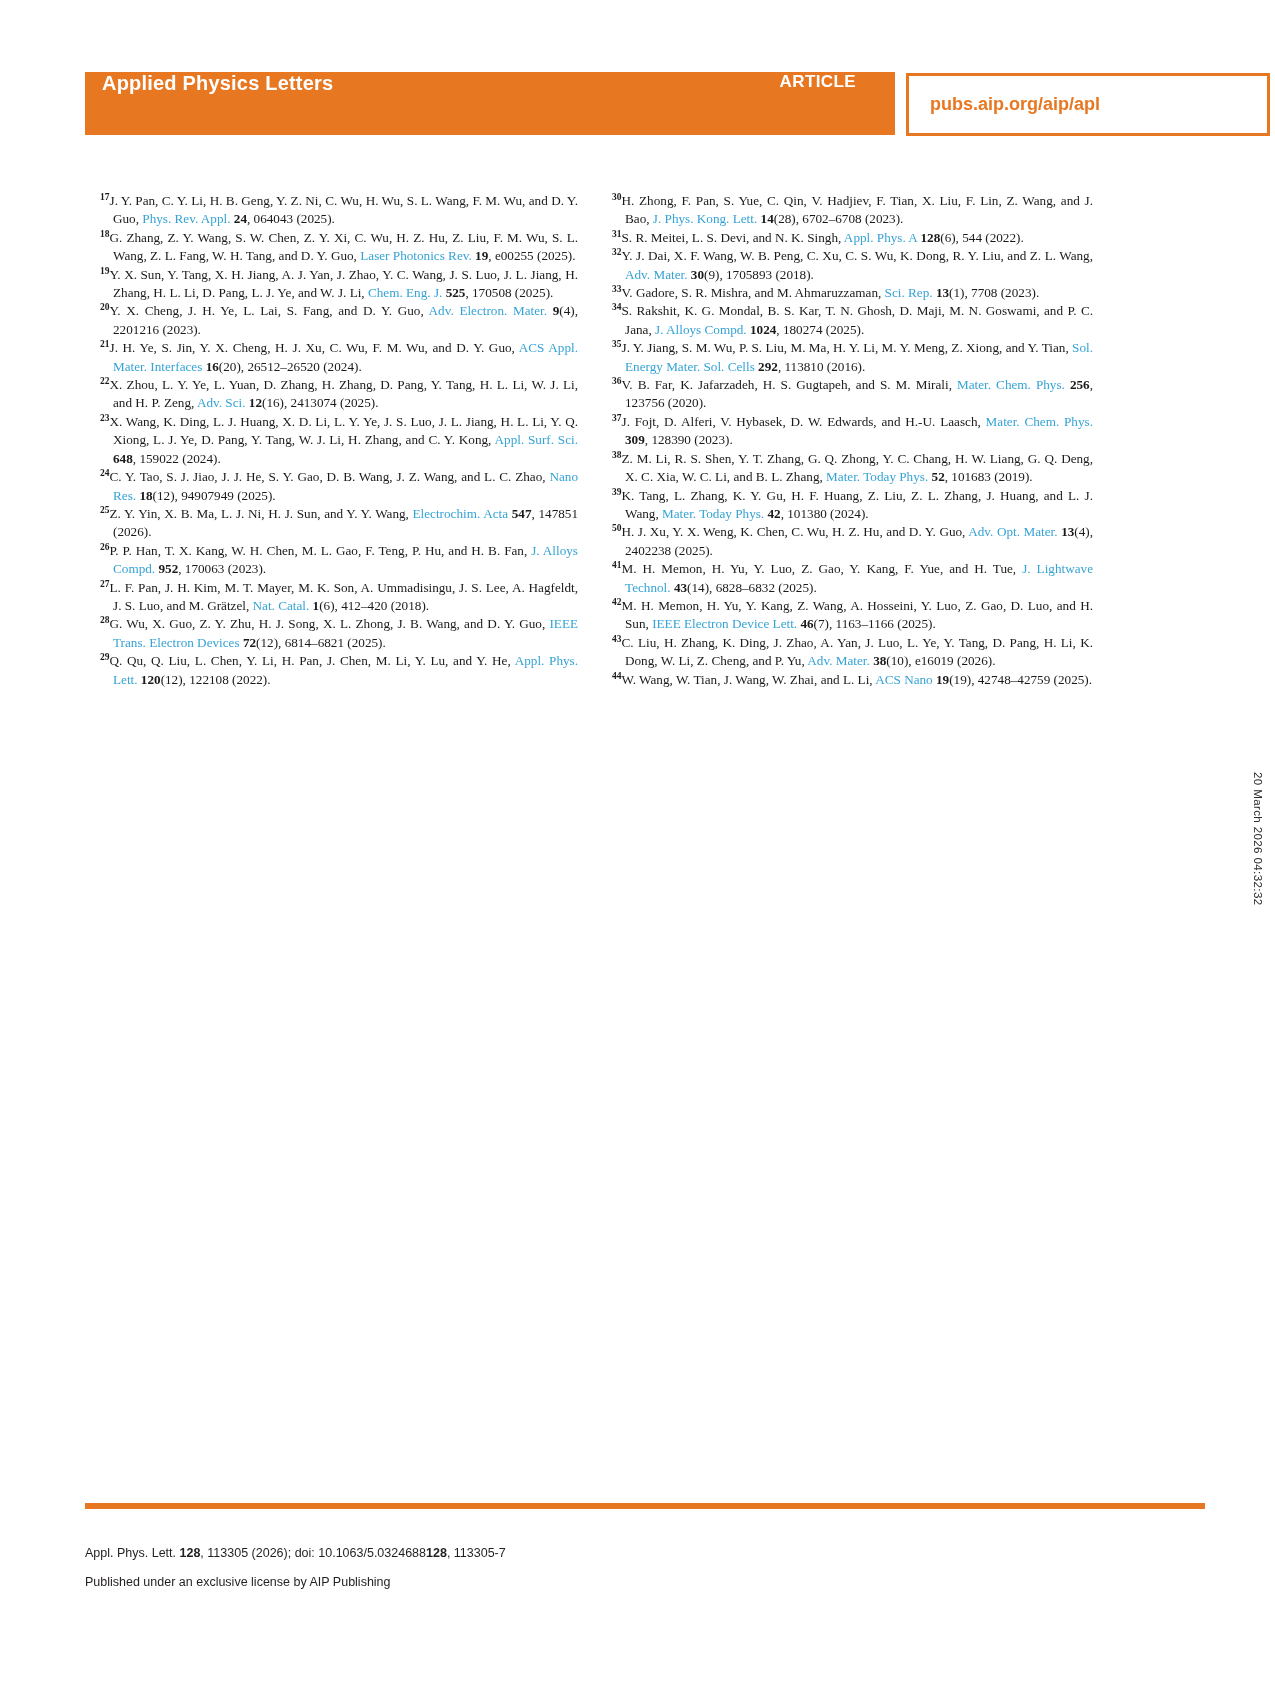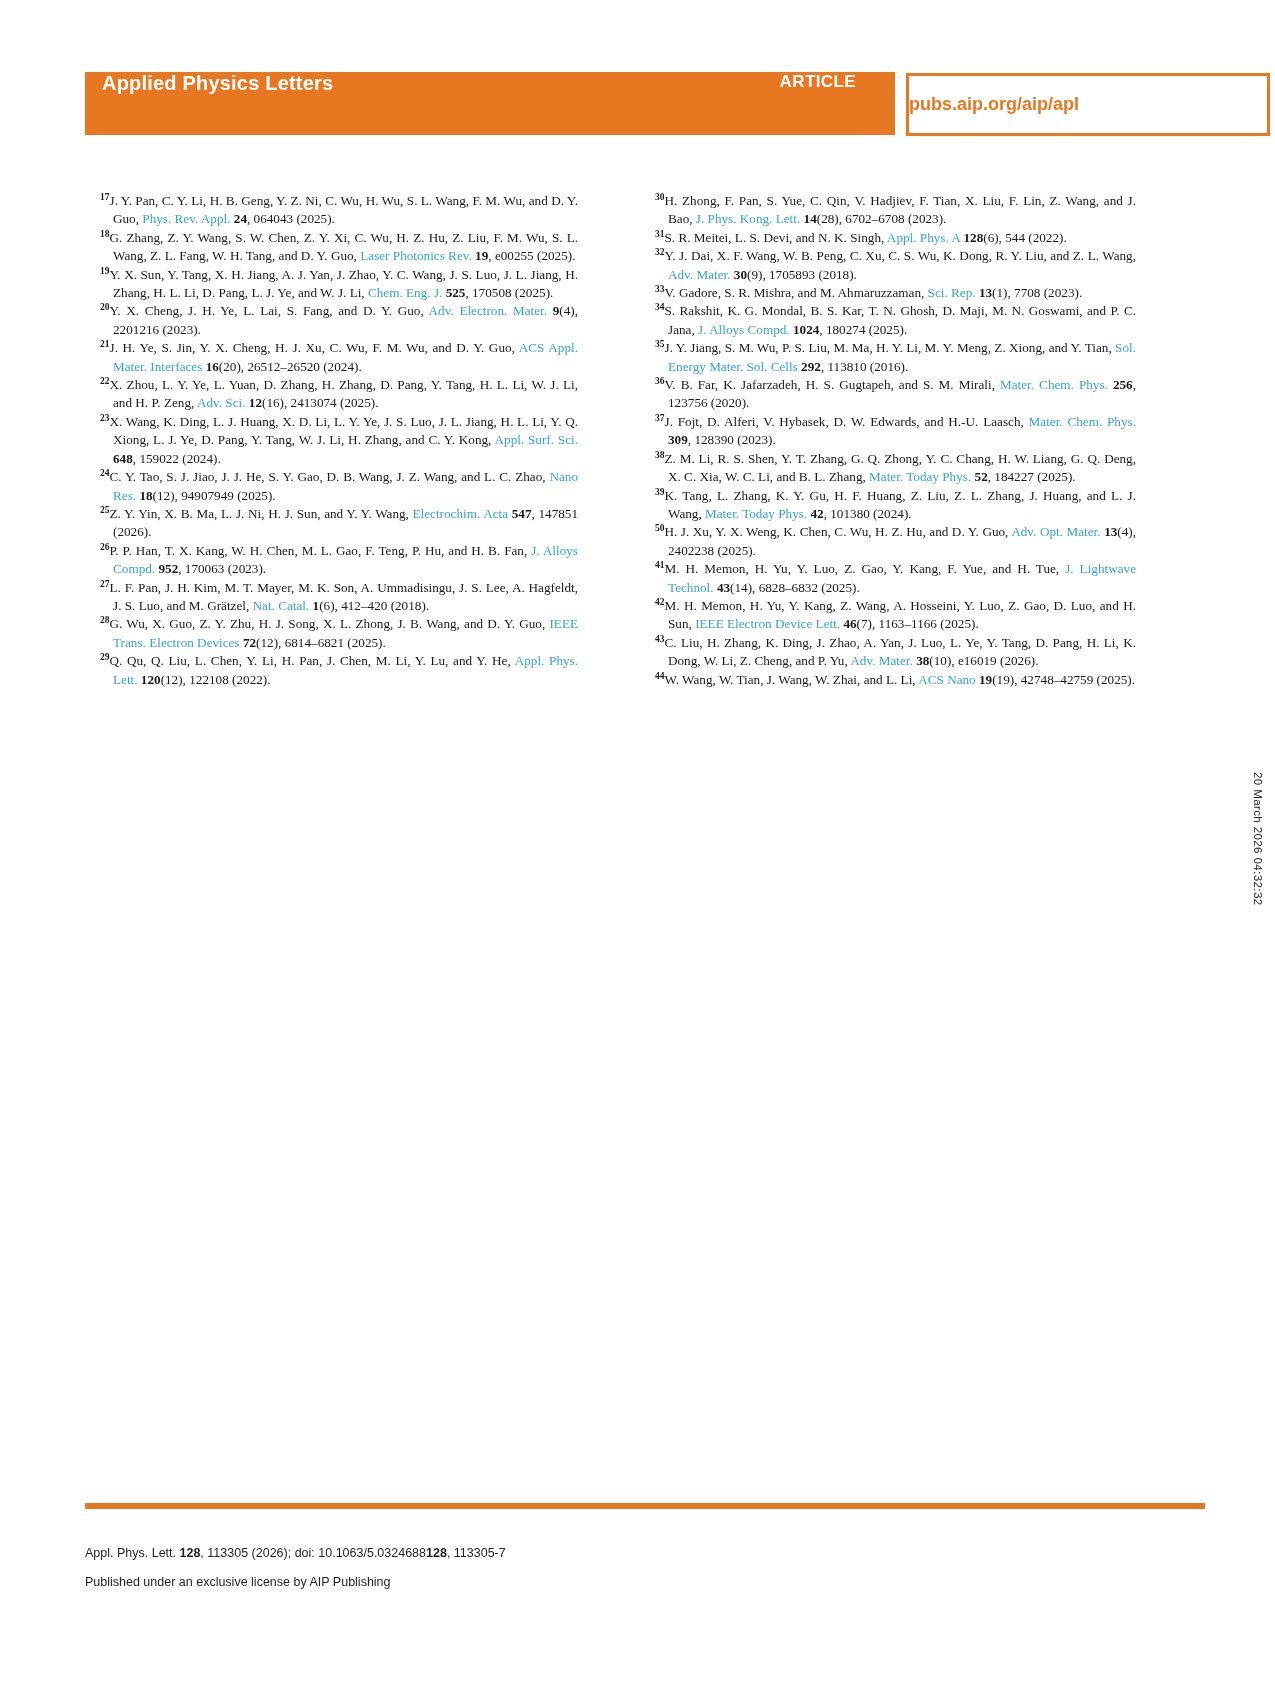--- a/index.html
+++ b/index.html
@@ -37,27 +37,28 @@
     position:absolute; left:906px; top:73px;
     width:358px; height:57px;
     background:#ffffff;
     border:3px solid #e87722;
     display:flex; align-items:center;
   }
   .url-text {
     color:#e87722;
     font-family:"Liberation Sans", sans-serif;
     font-weight:bold; font-size:18px;
+    padding-left:21px;
   }
   
   .refs {
     position:absolute; left:100px; top:192px;
     display:flex;
   }
-  .ref-col-left  { width:478px; margin-right:77px; }
+  .ref-col-left  { width:478px; margin-right:34px; }
   .ref-col-right { width:481px; }
   .ref {
     font-size:13.2px;
     line-height:18.4px;
     text-align:justify;
     padding-left:13px;
     text-indent:-13px;
     color:#1a1a1a;
   }
   sup.ref-num {
@@ -123,21 +124,21 @@
     </div>
   <div class="ref-col-right">
       <div class="ref"><sup class="ref-num">30</sup><span>H. Zhong, F. Pan, S. Yue, C. Qin, V. Hadjiev, F. Tian, X. Liu, F. Lin, Z. Wang, and J. Bao, </span><span class="ref-journal">J. Phys. Kong. Lett.</span><span> </span><span class="ref-vol">14</span><span>(28), 6702–6708 (2023).</span></div>
       <div class="ref"><sup class="ref-num">31</sup><span>S. R. Meitei, L. S. Devi, and N. K. Singh, </span><span class="ref-journal">Appl. Phys. A</span><span> </span><span class="ref-vol">128</span><span>(6), 544 (2022).</span></div>
       <div class="ref"><sup class="ref-num">32</sup><span>Y. J. Dai, X. F. Wang, W. B. Peng, C. Xu, C. S. Wu, K. Dong, R. Y. Liu, and Z. L. Wang, </span><span class="ref-journal">Adv. Mater.</span><span> </span><span class="ref-vol">30</span><span>(9), 1705893 (2018).</span></div>
       <div class="ref"><sup class="ref-num">33</sup><span>V. Gadore, S. R. Mishra, and M. Ahmaruzzaman, </span><span class="ref-journal">Sci. Rep.</span><span> </span><span class="ref-vol">13</span><span>(1), 7708 (2023).</span></div>
       <div class="ref"><sup class="ref-num">34</sup><span>S. Rakshit, K. G. Mondal, B. S. Kar, T. N. Ghosh, D. Maji, M. N. Goswami, and P. C. Jana, </span><span class="ref-journal">J. Alloys Compd.</span><span> </span><span class="ref-vol">1024</span><span>, 180274 (2025).</span></div>
       <div class="ref"><sup class="ref-num">35</sup><span>J. Y. Jiang, S. M. Wu, P. S. Liu, M. Ma, H. Y. Li, M. Y. Meng, Z. Xiong, and Y. Tian, </span><span class="ref-journal">Sol. Energy Mater. Sol. Cells</span><span> </span><span class="ref-vol">292</span><span>, 113810 (2016).</span></div>
       <div class="ref"><sup class="ref-num">36</sup><span>V. B. Far, K. Jafarzadeh, H. S. Gugtapeh, and S. M. Mirali, </span><span class="ref-journal">Mater. Chem. Phys.</span><span> </span><span class="ref-vol">256</span><span>, 123756 (2020).</span></div>
       <div class="ref"><sup class="ref-num">37</sup><span>J. Fojt, D. Alferi, V. Hybasek, D. W. Edwards, and H.-U. Laasch, </span><span class="ref-journal">Mater. Chem. Phys.</span><span> </span><span class="ref-vol">309</span><span>, 128390 (2023).</span></div>
-      <div class="ref"><sup class="ref-num">38</sup><span>Z. M. Li, R. S. Shen, Y. T. Zhang, G. Q. Zhong, Y. C. Chang, H. W. Liang, G. Q. Deng, X. C. Xia, W. C. Li, and B. L. Zhang, </span><span class="ref-journal">Mater. Today Phys.</span><span> </span><span class="ref-vol">52</span><span>, 184227 (2025).</span></div>
+      <div class="ref"><sup class="ref-num">38</sup><span>Z. M. Li, R. S. Shen, Y. T. Zhang, G. Q. Zhong, Y. C. Chang, H. W. Liang, G. Q. Deng, X. C. Xia, W. C. Li, and B. L. Zhang, </span><span class="ref-journal">Mater. Today Phys.</span><span> </span><span class="ref-vol">52</span><span>, 101683 (2019).</span></div>
       <div class="ref"><sup class="ref-num">39</sup><span>K. Tang, L. Zhang, K. Y. Gu, H. F. Huang, Z. Liu, Z. L. Zhang, J. Huang, and L. J. Wang, </span><span class="ref-journal">Mater. Today Phys.</span><span> </span><span class="ref-vol">42</span><span>, 101380 (2024).</span></div>
       <div class="ref"><sup class="ref-num">50</sup><span>H. J. Xu, Y. X. Weng, K. Chen, C. Wu, H. Z. Hu, and D. Y. Guo, </span><span class="ref-journal">Adv. Opt. Mater.</span><span> </span><span class="ref-vol">13</span><span>(4), 2402238 (2025).</span></div>
       <div class="ref"><sup class="ref-num">41</sup><span>M. H. Memon, H. Yu, Y. Luo, Z. Gao, Y. Kang, F. Yue, and H. Tue, </span><span class="ref-journal">J. Lightwave Technol.</span><span> </span><span class="ref-vol">43</span><span>(14), 6828–6832 (2025).</span></div>
       <div class="ref"><sup class="ref-num">42</sup><span>M. H. Memon, H. Yu, Y. Kang, Z. Wang, A. Hosseini, Y. Luo, Z. Gao, D. Luo, and H. Sun, </span><span class="ref-journal">IEEE Electron Device Lett.</span><span> </span><span class="ref-vol">46</span><span>(7), 1163–1166 (2025).</span></div>
       <div class="ref"><sup class="ref-num">43</sup><span>C. Liu, H. Zhang, K. Ding, J. Zhao, A. Yan, J. Luo, L. Ye, Y. Tang, D. Pang, H. Li, K. Dong, W. Li, Z. Cheng, and P. Yu, </span><span class="ref-journal">Adv. Mater.</span><span> </span><span class="ref-vol">38</span><span>(10), e16019 (2026).</span></div>
       <div class="ref"><sup class="ref-num">44</sup><span>W. Wang, W. Tian, J. Wang, W. Zhai, and L. Li, </span><span class="ref-journal">ACS Nano</span><span> </span><span class="ref-vol">19</span><span>(19), 42748–42759 (2025).</span></div>
     </div>
 </div>
 
 <div class="datestamp">20 March 2026 04:32:32</div>

